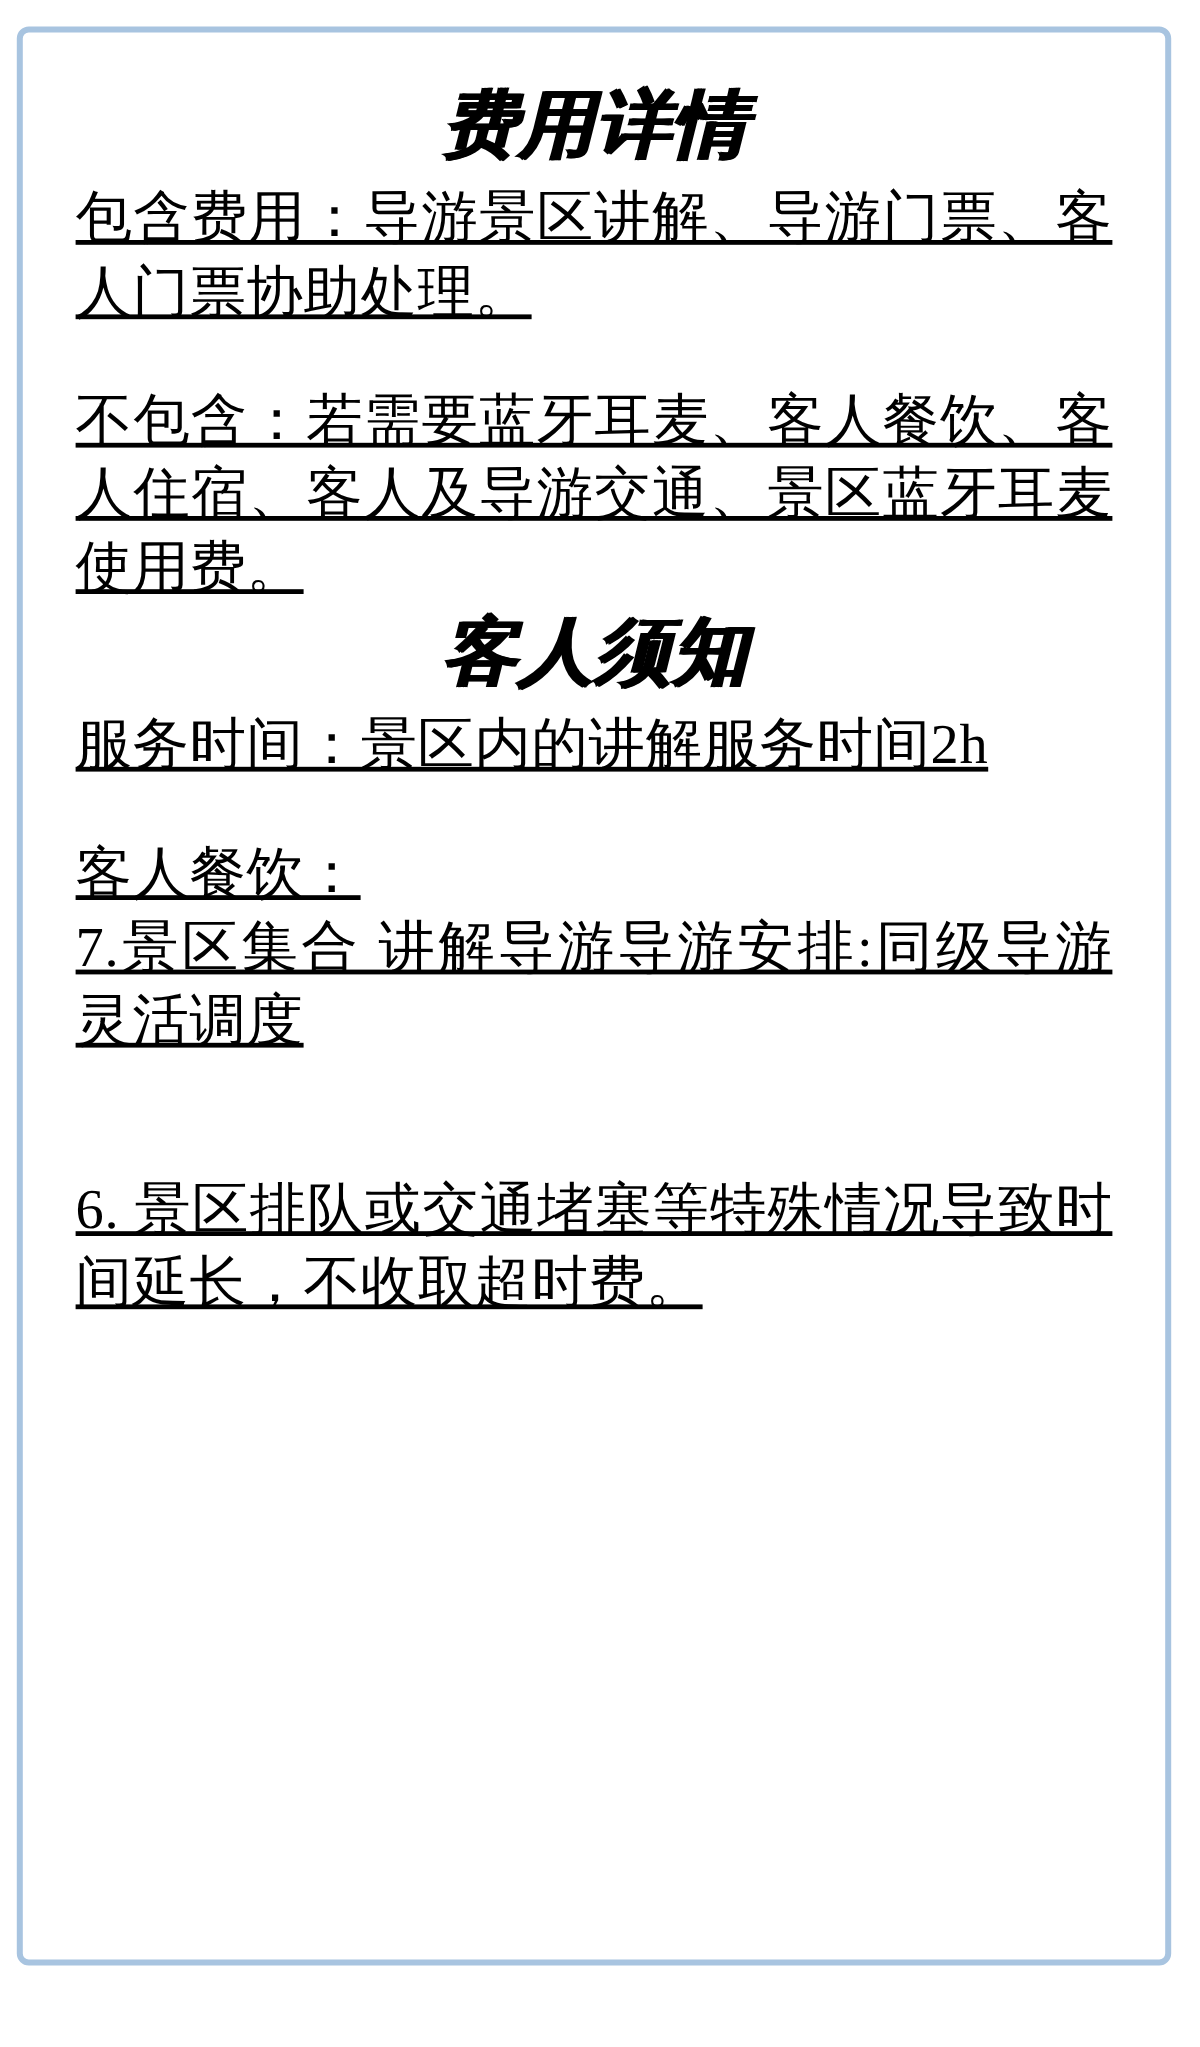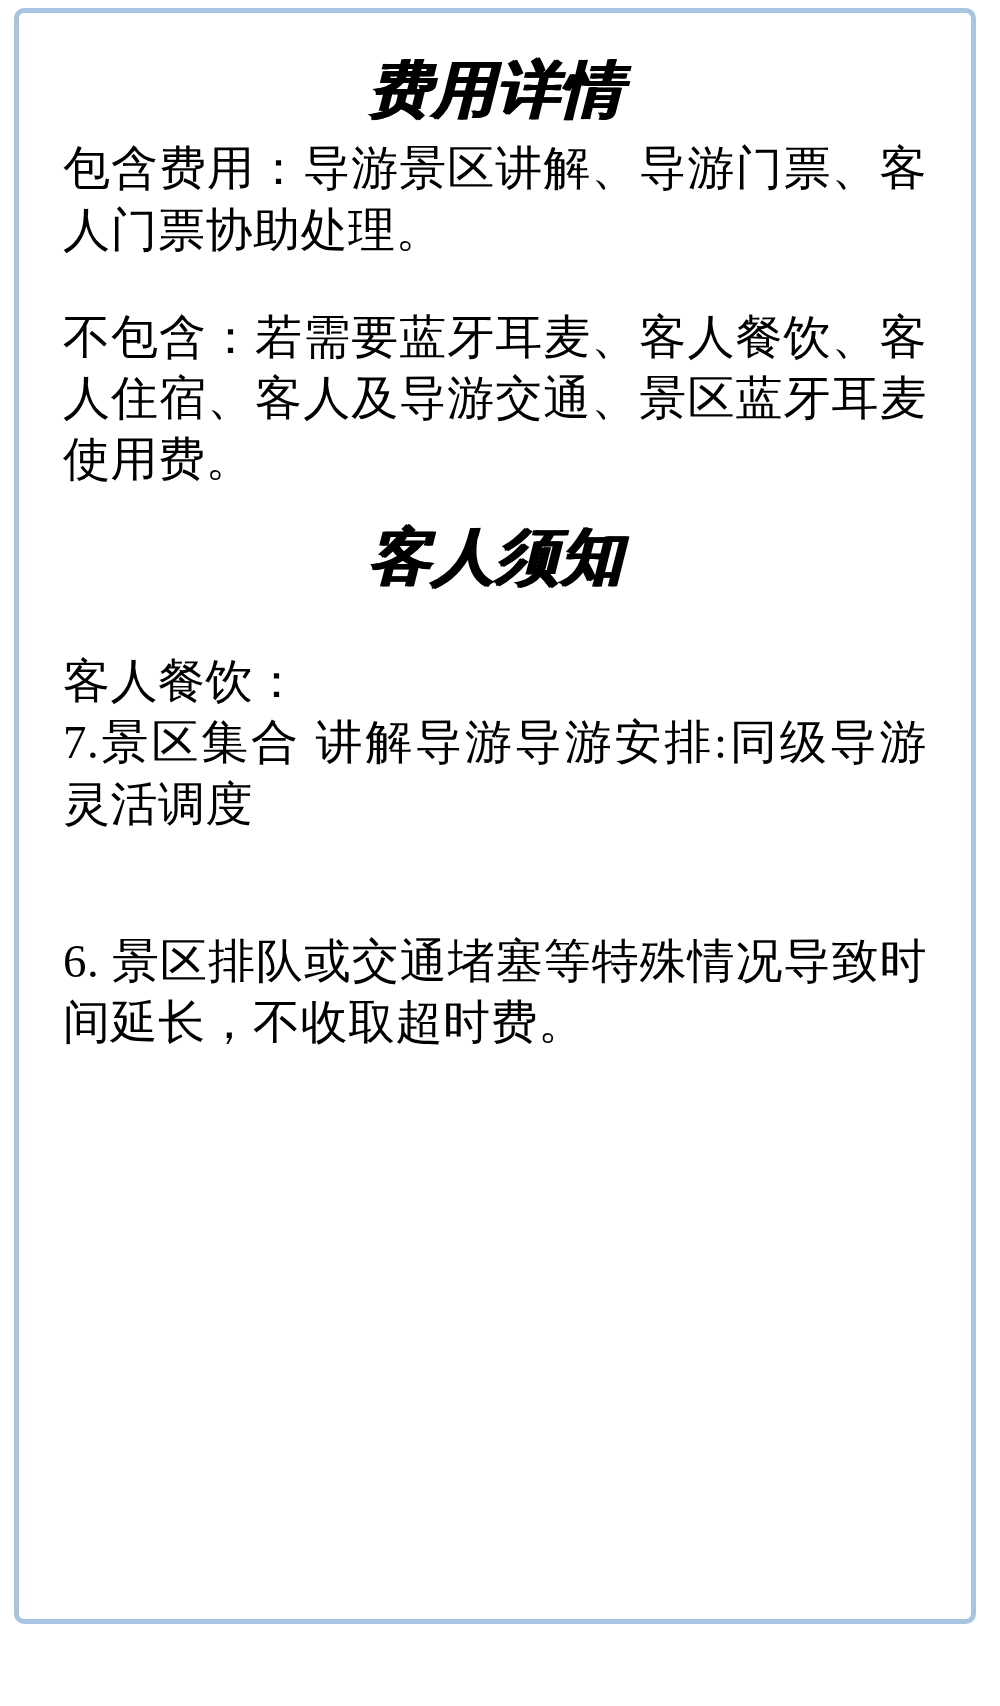--- a/index.html
+++ b/index.html
@@ -16,21 +16,21 @@
   #page {
     position: relative;
     width: 1000px;
     height: 1706px;
     background: #ffffff;
     box-sizing: border-box;
   }
   #card {
     position: absolute;
     left: 14px;
-    top: 8px;
+    top: 22px;
     width: 962px;
     height: 1616px;
     box-sizing: border-box;
     border: 5px solid #a8c4e0;
     border-radius: 10px;
     background: #ffffff;
     padding: 42px 44px 20px 44px;
     overflow: hidden;
   }
   .section-title {
@@ -39,31 +39,32 @@
     font-weight: bold;
     font-style: italic;
     font-size: 62px;
     line-height: 1.12;
     letter-spacing: 2px;
     color: #000000;
     margin: 0 0 14px 0;
     text-shadow: 2px 0 0 #000, 3px 0 0 #000;
   }
   .title-2 {
-    margin-top: 32px;
+    margin-top: 4px;
   }
   .para {
     font-family: "Liberation Serif", "DejaVu Serif", serif;
     font-size: 47px;
     line-height: 1.30;
     color: #000000;
     margin: 0;
     letter-spacing: 0.5px;
     text-align: justify;
     text-justify: inter-ideograph;
+    text-decoration: underline;
   }
   .gap-lg { height: 46px; }
   .gap-md { height: 30px; }
   .gap-xl { height: 66px; }
 </style>
 </head>
 <body>
 
 <div id="page">
   <div id="card">
@@ -71,20 +72,21 @@
     <h1 class="section-title">费用详情</h1>
 
     <p class="para">包含费用：导游景区讲解、导游门票、客人门票协助处理。</p>
 
     <div class="gap-lg"></div>
 
     <p class="para">不包含：若需要蓝牙耳麦、客人餐饮、客人住宿、客人及导游交通、景区蓝牙耳麦使用费。</p>
 
     <h1 class="section-title title-2">客人须知</h1>
 
+    <p class="para">服务时间：景区内的讲解服务时间2h</p>
 
     <div class="gap-lg"></div>
 
     <p class="para">客人餐饮：</p>
 
     <p class="para">7.景区集合 讲解导游导游安排:同级导游灵活调度</p>
 
     <div class="gap-xl"></div>
 
 

